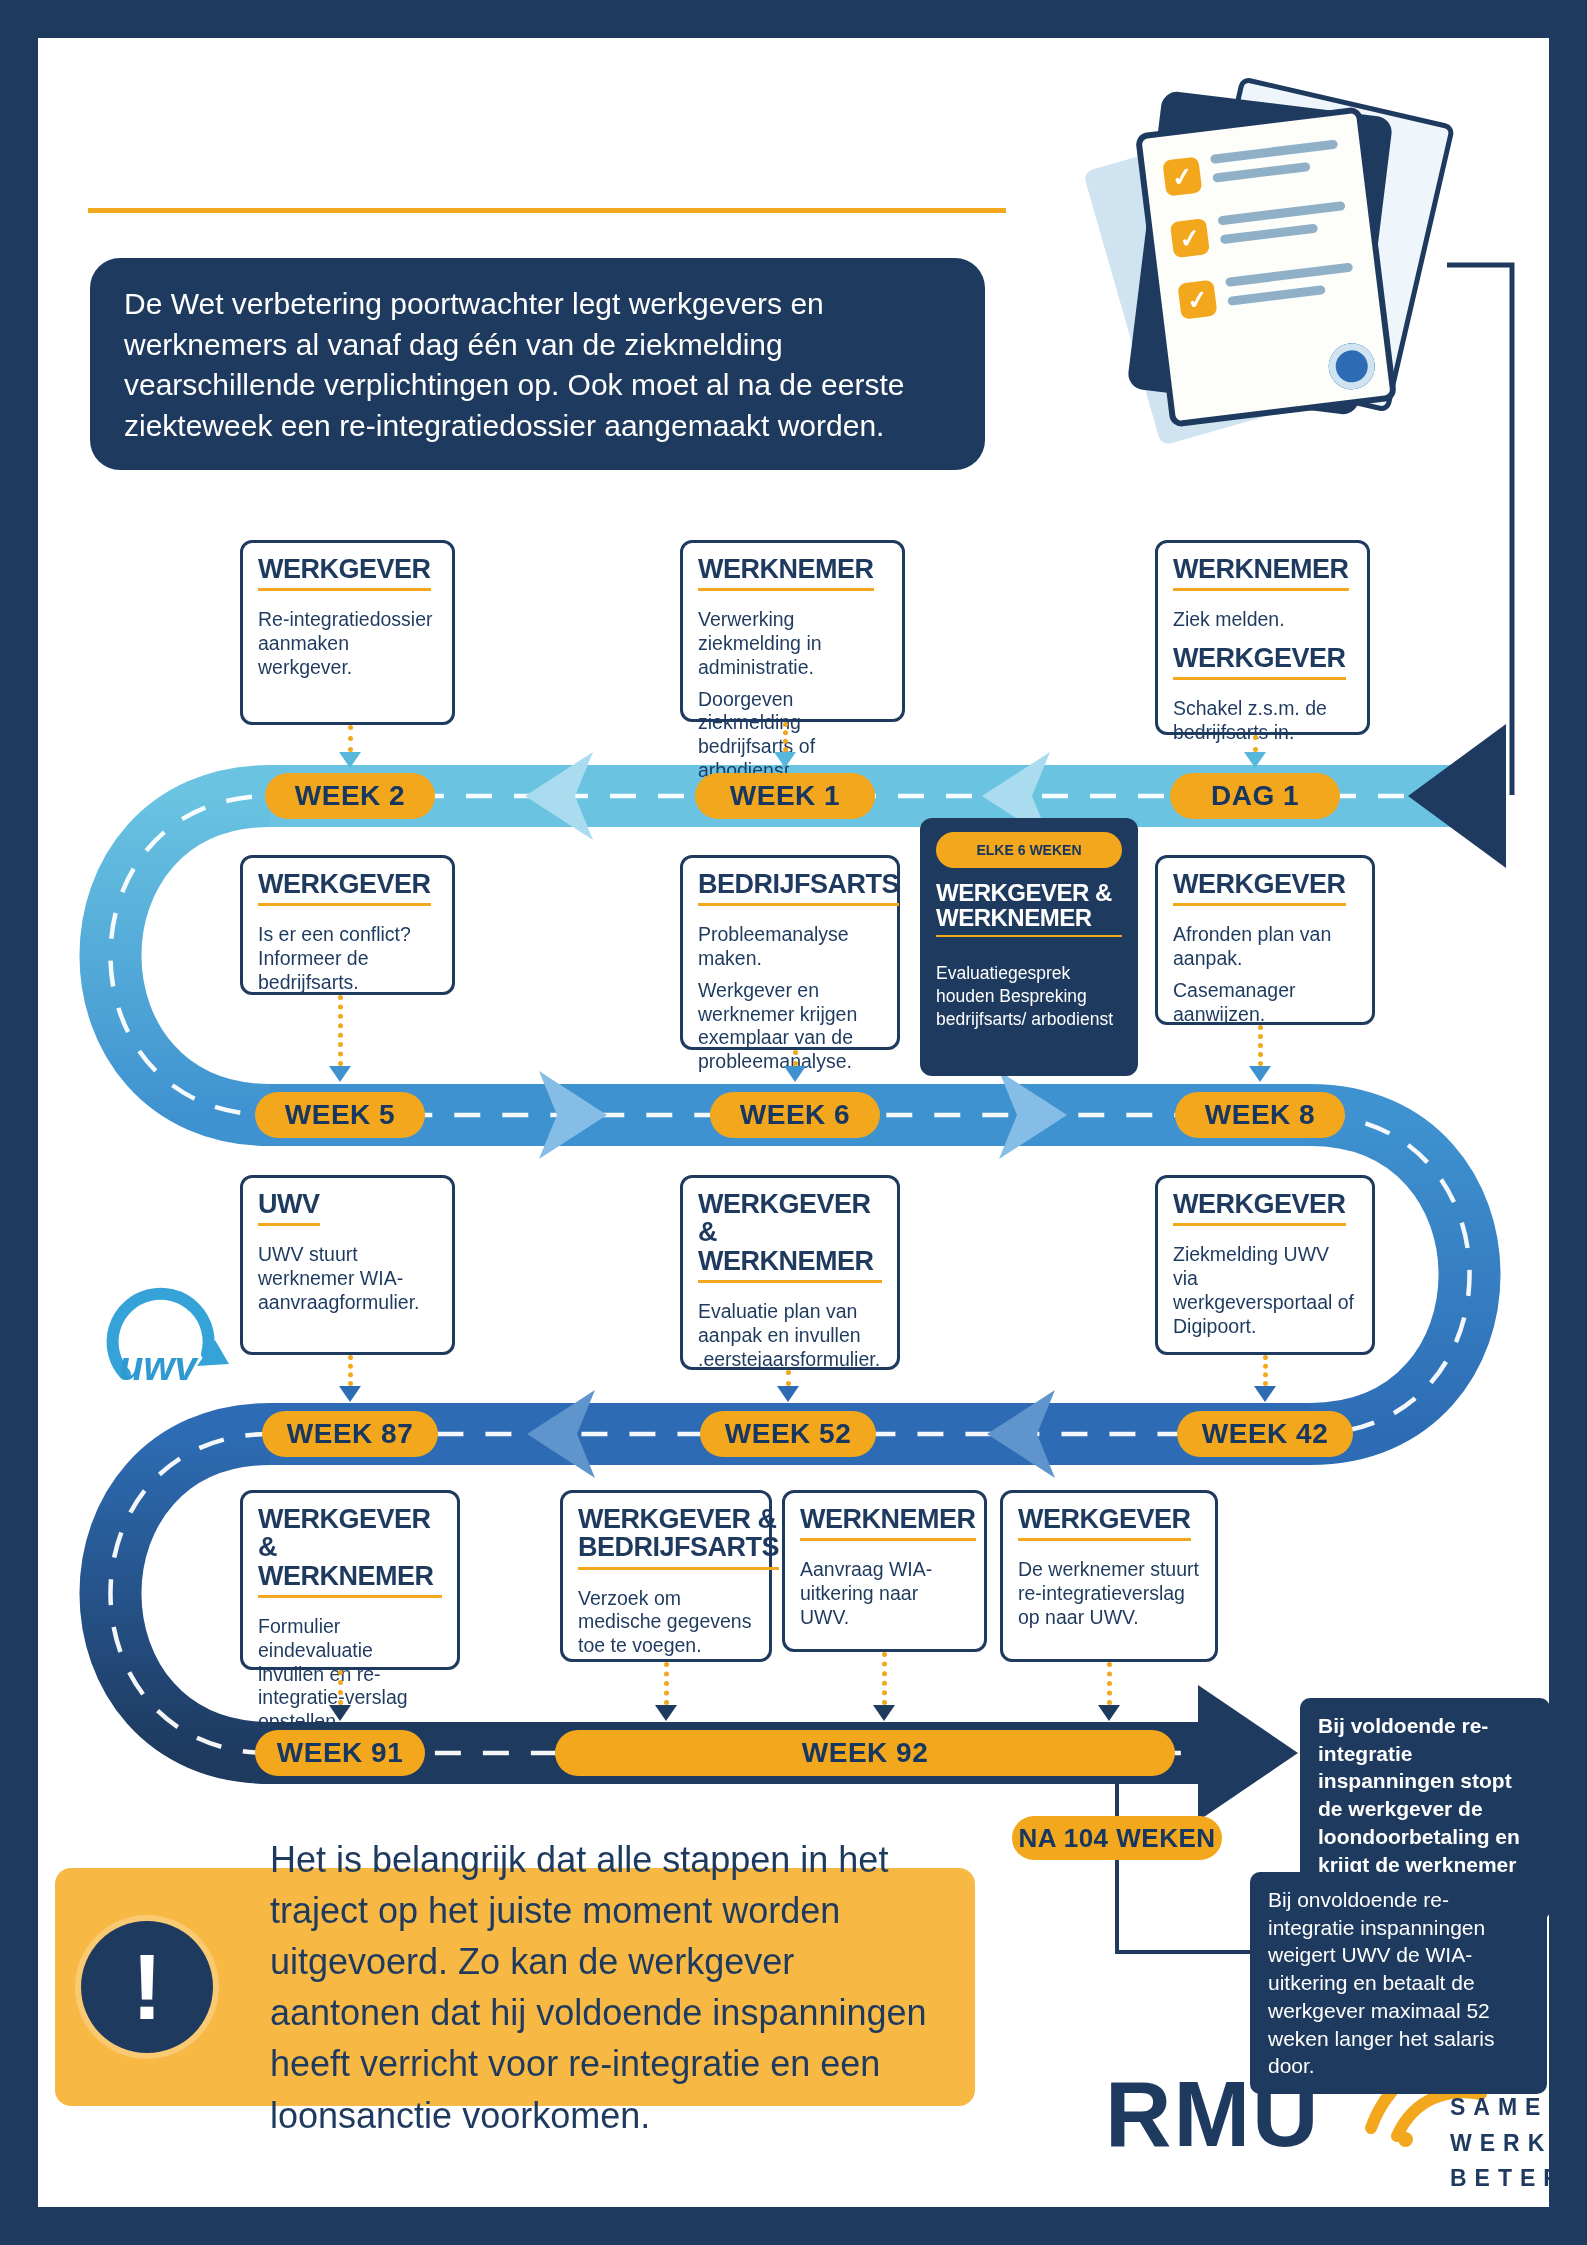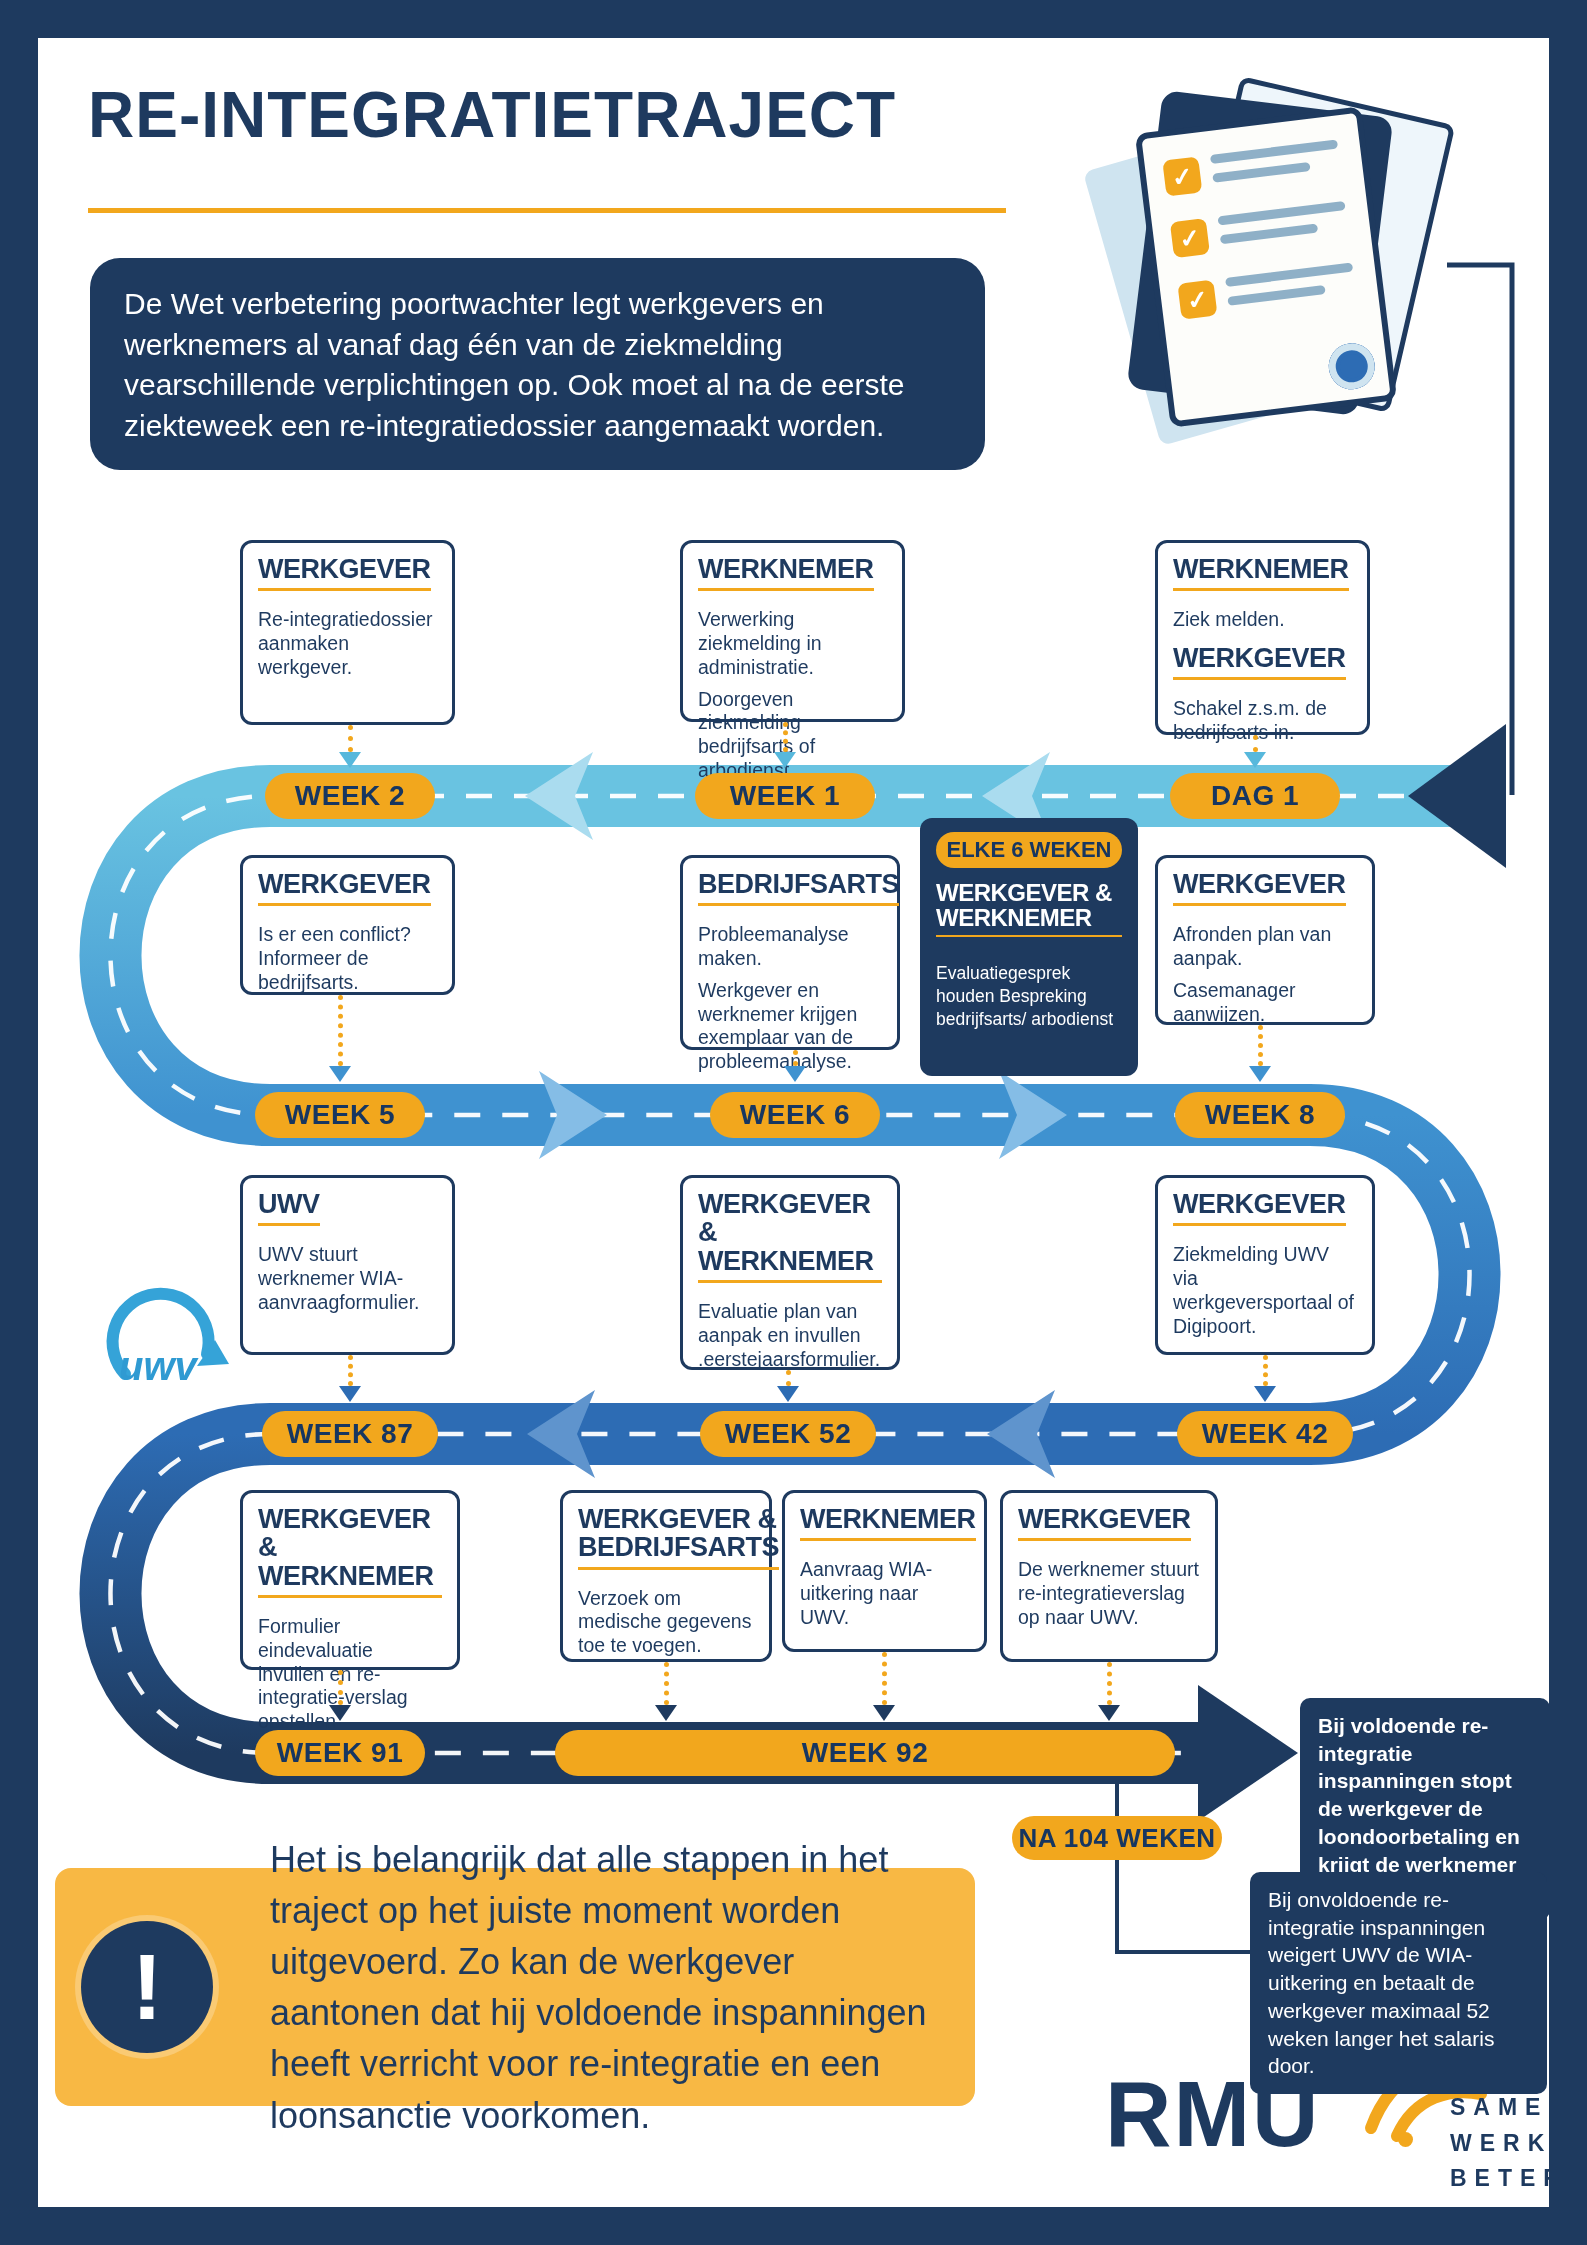--- a/index.html
+++ b/index.html
@@ -34,21 +34,21 @@
   .ct{font-weight:700;font-size:27px;line-height:1.05;letter-spacing:-0.5px;color:#1e3a5f;display:inline-block;
       border-bottom:3px solid #f2a71d;padding-bottom:5px;margin:0 0 17px 0;}
   .ct2{margin-top:4px;}
   .callout p{margin:0 0 8px 0;font-size:19.5px;line-height:1.22;}
   .callout p:last-child{margin-bottom:0;}
 
   
   .elke{position:absolute;left:920px;top:818px;width:218px;height:258px;background:#1e3a5f;border-radius:12px;
         padding:12px 16px;box-sizing:border-box;z-index:3;}
   .elke-badge{background:#f2a71d;border-radius:20px;height:36px;display:flex;align-items:center;justify-content:center;
-              color:#173660;font-weight:700;font-size:22px;margin:2px 0 12px 0;}
+              color:#173660;font-weight:700;font-size:14px;margin:2px 0 12px 0;}
   .ct-light{color:#fff;font-size:24px;border-bottom-width:2px;}
   .elke-p{color:#fff;font-size:17.5px;line-height:1.3;margin:8px 0 0 0;}
 
   
   .badge{position:absolute;height:46px;background:#f2a71d;border-radius:26px;color:#173660;font-weight:700;
          font-size:28px;display:flex;align-items:center;justify-content:center;letter-spacing:0.5px;z-index:3;}
   .badge-small{height:44px;font-size:26px;}
 
   
   .conn{position:absolute;width:0;border-left:5px dotted #f2a71d;z-index:2;}
@@ -115,21 +115,20 @@
     <polygon points="527,1434 595,1390 577,1434 595,1478" fill="#5f94cd"></polygon>
     <polygon points="987,1434 1055,1390 1037,1434 1055,1478" fill="#5f94cd"></polygon>
 
     <polygon points="1408,796 1506,724 1506,868" fill="#1e3a5f"></polygon>
     <polygon points="1298,1753 1198,1685 1198,1821" fill="#1e3a5f"></polygon>
 
     <path d="M 1447 265 L 1512 265 L 1512 795" stroke="#1e3a5f" stroke-width="5" fill="none"></path>
     <path d="M 1117 1784 L 1117 1952 L 1252 1952" stroke="#1e3a5f" stroke-width="4" fill="none"></path>
   </svg>
 
-  <div class="title">RE-INTEGRATIETRAJECT</div>
   <div class="title-underline"></div>
   <div class="intro">De Wet verbetering poortwachter legt werkgevers en werknemers al vanaf dag één van de ziekmelding vearschillende verplichtingen op. Ook moet al na de eerste ziekteweek een re-integratiedossier aangemaakt worden.</div>
 
   <div class="docs">
     <div class="doc-back1"></div>
     <div class="doc-back2"></div>
     <div class="doc-folder"></div>
     <div class="doc-front">
       <div class="doc-row">
           <div class="chk">✓</div>

